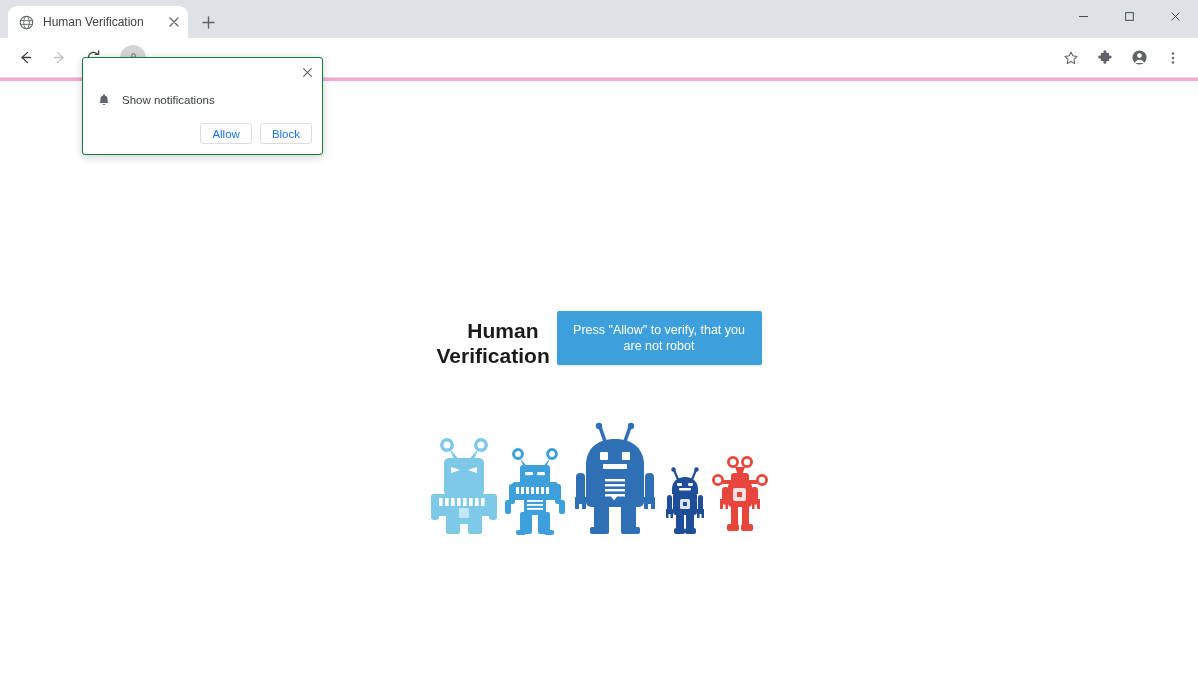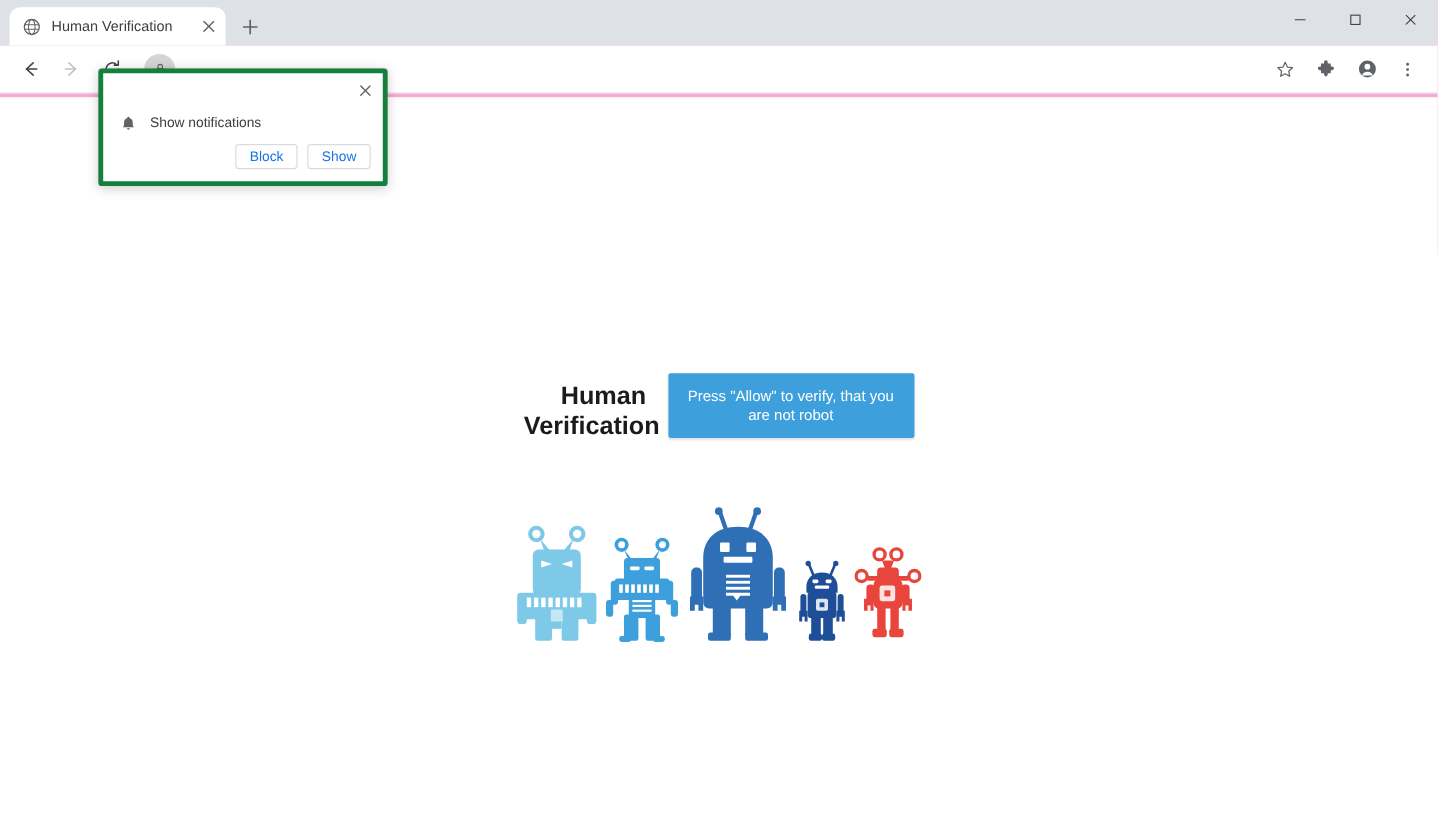--- a/index.html
+++ b/index.html
@@ -152,21 +152,21 @@
   }
 
   
   .perm-bubble {
     position: absolute;
     left: 82px;
     top: 57px;
     width: 241px;
     height: 98px;
     background: #ffffff;
-    border: 4px solid #15803d;
+    border: 1px solid #15803d;
     border-radius: 3px;
     box-shadow: 0 2px 10px rgba(0,0,0,0.18), 0 0 1px rgba(0,0,0,0.12);
     box-sizing: border-box;
     z-index: 50;
   }
   .perm-close {
     position: absolute;
     right: 4px;
     top: 3px;
     width: 22px;
@@ -399,22 +399,22 @@
       <span class="perm-bell">
         <svg width="14" height="14" viewBox="0 0 18 18">
           <path d="M9 1.6 a1.25 1.25 0 0 1 1.25 1.25 v0.5 a4.6 4.6 0 0 1 3.4 4.45 v3.1 l1.25 1.9 H3.1 l1.25 -1.9 v-3.1 a4.6 4.6 0 0 1 3.4 -4.45 v-0.5 A1.25 1.25 0 0 1 9 1.6 Z" fill="#5f6368"></path>
           <path d="M7.2 14.1 a1.85 1.85 0 0 0 3.6 0 Z" fill="#5f6368"></path>
         </svg>
       </span>
       <span class="perm-label">Show notifications</span>
     </div>
 
     <div class="perm-actions">
+      <button class="perm-btn">Allow</button>
       <button class="perm-btn">Block</button>
-      <button class="perm-btn">Show</button>
     </div>
   </div>
 
   <div class="page">
 
     <div class="hero">
       <div class="hero-inner">
         <div class="hero-title">Human Verification</div>
         <div class="hero-banner">Press "Allow" to verify, that you are not robot</div>
       </div>

